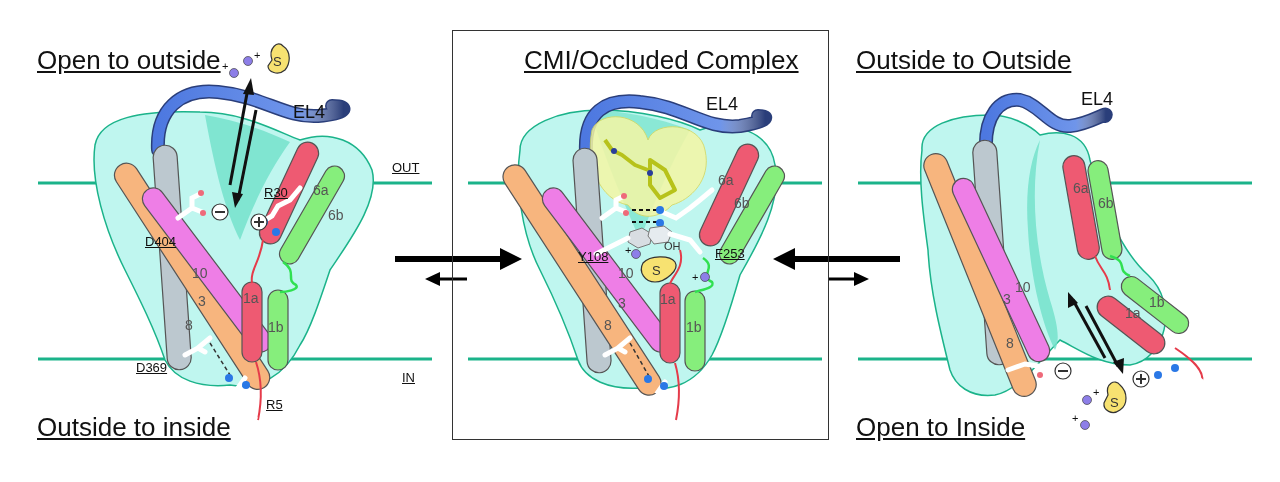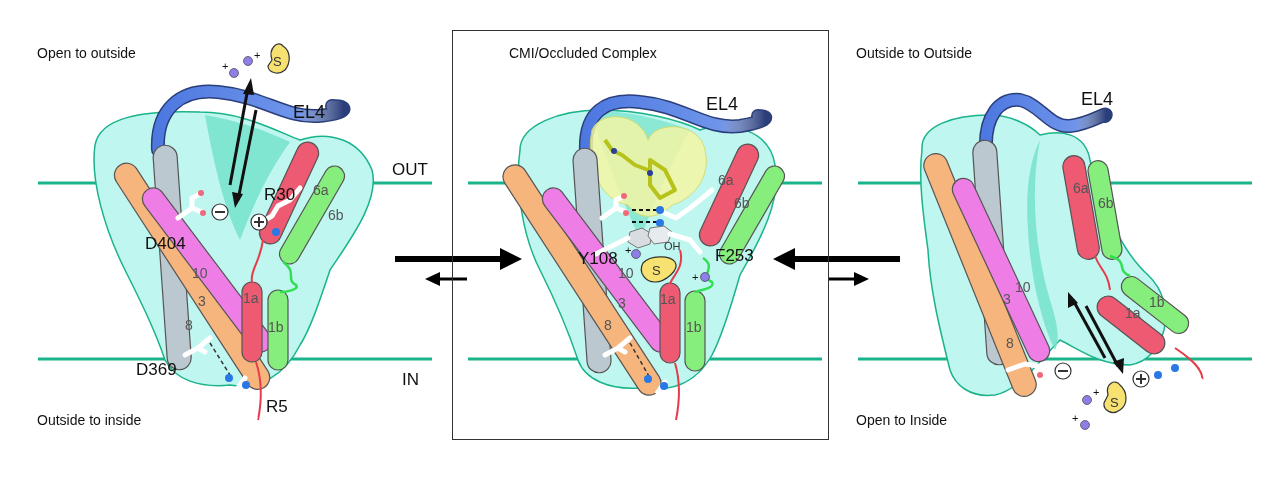--- a/index.html
+++ b/index.html
@@ -1,19 +1,19 @@
 <!DOCTYPE html>
 <html><head>
 <meta charset="utf-8">
 <style>
   html,body{margin:0;padding:0;background:#ffffff;}
   body{width:1280px;height:482px;position:relative;overflow:hidden;font-family:"Liberation Sans",sans-serif;}
   .lbl{position:absolute;color:#111;white-space:nowrap;font-family:"Liberation Sans",sans-serif;}
-  .state{font-size:14px;}
-  .res{font-size:17px;}
+  .state{font-size:26px;text-decoration:underline;}
+  .res{font-size:13px;text-decoration:underline;}
   .tiny{font-size:11px;}
   svg{position:absolute;left:0;top:0;}
   .helix-num{font-family:"Liberation Sans",sans-serif;font-size:14px;fill:#555;}
   .membrane{stroke:#1bb38a;stroke-width:3;}
   .center-box{position:absolute;left:452px;top:30px;width:377px;height:410px;border:1.5px solid #333;box-sizing:border-box;}
 </style>
 </head>
 <body>
 
 <svg width="1280" height="482" viewBox="0 0 1280 482">
@@ -227,21 +227,21 @@
     <polygon points="773,259 795,248 795,270" fill="#000"></polygon>
     <line x1="828" y1="279" x2="857" y2="279" stroke="#000" stroke-width="3"></line>
     <polygon points="869,279 854,272 854,286" fill="#000"></polygon>
   </g>
 </svg>
 
 <div class="center-box"></div>
 
 <div class="lbl state" style="left:37px;top:45px;">Open to outside</div>
 <div class="lbl state" style="left:37px;top:412px;">Outside to inside</div>
-<div class="lbl state" style="left:509px;top:45px;">CMI/Occluded Complex</div>
+<div class="lbl state" style="left:524px;top:45px;">CMI/Occluded Complex</div>
 <div class="lbl state" style="left:856px;top:45px;">Outside to Outside</div>
 <div class="lbl state" style="left:856px;top:412px;text-align:right;">Open to Inside</div>
 
 <div class="lbl" style="left:293px;top:102px;font-size:18px;">EL4</div>
 <div class="lbl" style="left:706px;top:94px;font-size:18px;">EL4</div>
 <div class="lbl" style="left:1081px;top:89px;font-size:18px;">EL4</div>
 
 <div class="lbl res" style="left:392px;top:160px;">OUT</div>
 <div class="lbl res" style="left:402px;top:370px;">IN</div>
 

